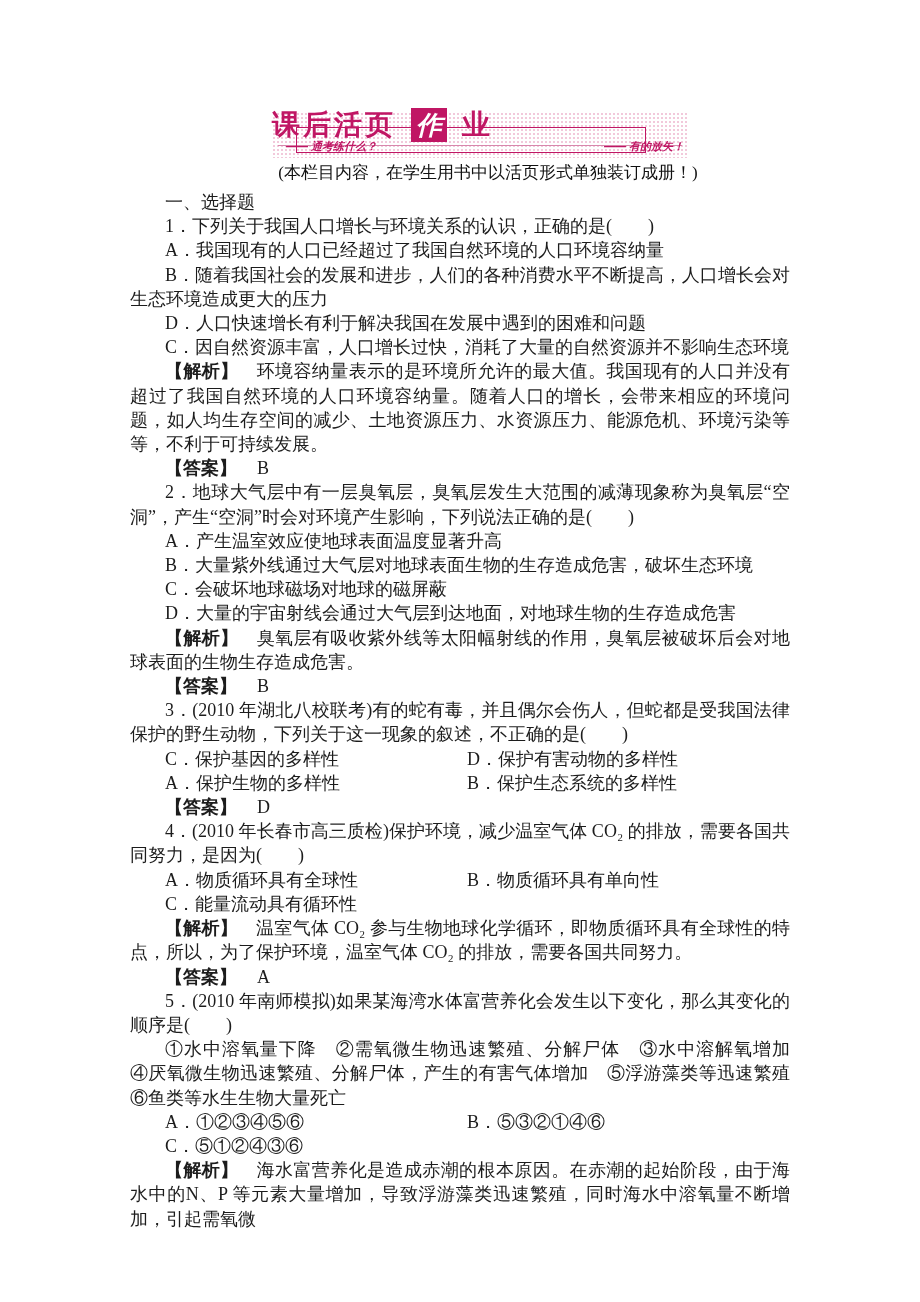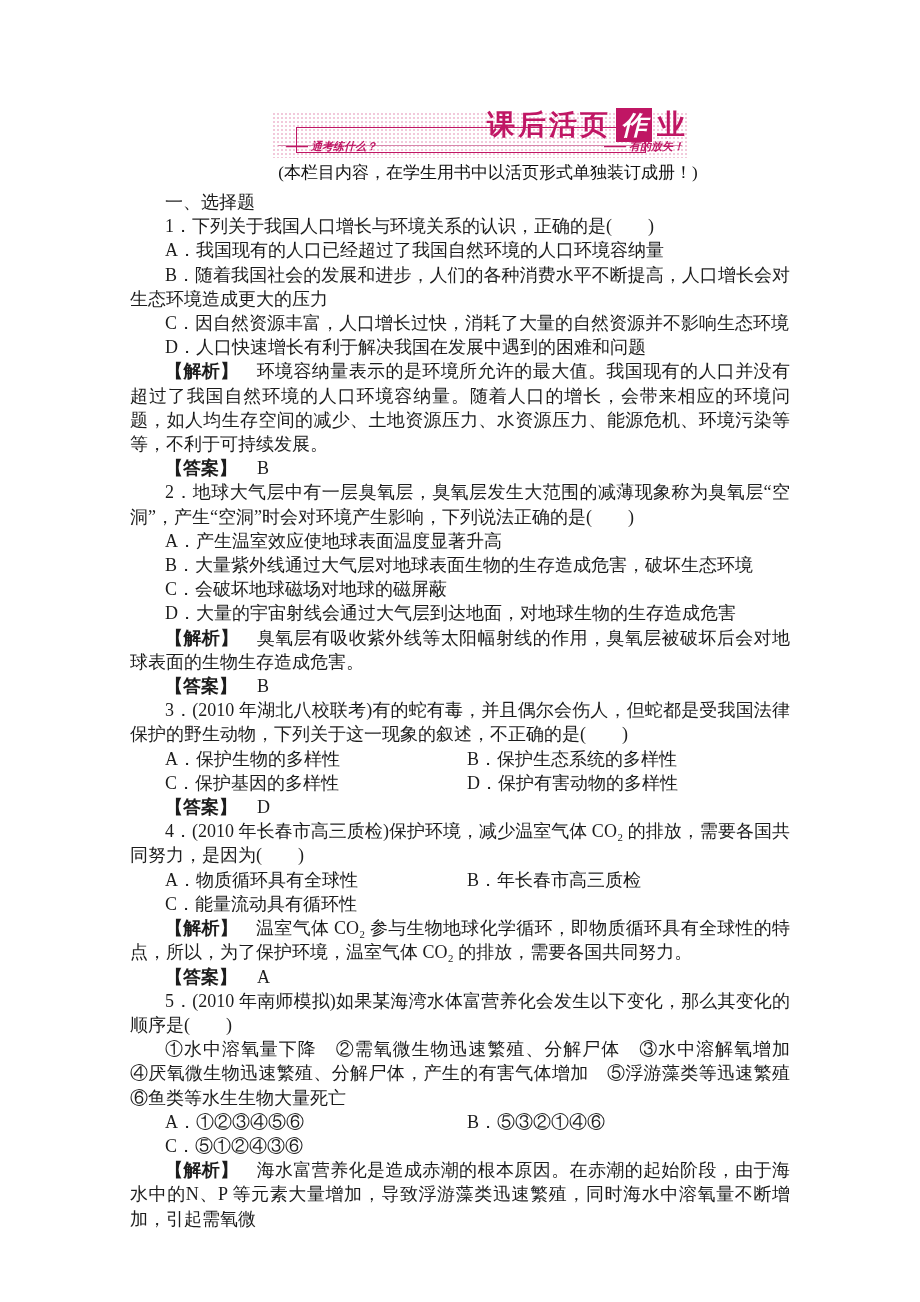--- a/index.html
+++ b/index.html
@@ -21,21 +21,21 @@
   .banner-box {
     position:absolute; left:24px; top:15px; width:348px; height:24px;
     border:1px solid #c01664; z-index:1;
   }
   .banner-line {
     position:absolute; left:6px; bottom:12px; width:404px; height:1px;
     background:#d887ac; z-index:0;
   }
   .banner-title {
     position:absolute; left:0; right:0; top:-4px; z-index:2;
-    display:flex; align-items:center; justify-content:flex-end; gap:5px;
+    display:flex; align-items:center; justify-content:flex-start; gap:15px;
     font-family:"Liberation Sans","DejaVu Sans",sans-serif;
     font-weight:bold; color:#c01664;
   }
   .banner-title .t-main { font-size:28px; letter-spacing:3px; line-height:1; }
   .banner-title .t-box {
     display:inline-block; background:#c01664; color:#ffffff;
     font-size:26px; line-height:34px; width:36px; height:34px;
     text-align:center; font-style:italic;
   }
   .tagline {
@@ -87,48 +87,48 @@
 
   <div class="caption">(本栏目内容，在学生用书中以活页形式单独装订成册！)</div>
 
   <div class="body-col">
 
     <p class="indent">一、选择题</p>
 
     <p class="indent">1．下列关于我国人口增长与环境关系的认识，正确的是(　　)</p>
     <p class="indent">A．我国现有的人口已经超过了我国自然环境的人口环境容纳量</p>
     <p class="indent">B．随着我国社会的发展和进步，人们的各种消费水平不断提高，人口增长会对生态环境造成更大的压力</p>
+    <p class="indent">D．人口快速增长有利于解决我国在发展中遇到的困难和问题</p>
     <p class="indent">C．因自然资源丰富，人口增长过快，消耗了大量的自然资源并不影响生态环境</p>
-    <p class="indent">D．人口快速增长有利于解决我国在发展中遇到的困难和问题</p>
     <p class="indent"><span class="lbl">【解析】</span><span class="after-lbl">环境容纳量表示的是环境所允许的最大值。我国现有的人口并没有超过了我国自然环境的人口环境容纳量。随着人口的增长，会带来相应的环境问题，如人均生存空间的减少、土地资源压力、水资源压力、能源危机、环境污染等等，不利于可持续发展。</span></p>
     <p class="indent"><span class="lbl">【答案】</span><span class="ans-letter">B</span></p>
 
     <p class="indent">2．地球大气层中有一层臭氧层，臭氧层发生大范围的减薄现象称为臭氧层“空洞”，产生“空洞”时会对环境产生影响，下列说法正确的是(　　)</p>
     <p class="indent">A．产生温室效应使地球表面温度显著升高</p>
     <p class="indent">B．大量紫外线通过大气层对地球表面生物的生存造成危害，破坏生态环境</p>
     <p class="indent">C．会破坏地球磁场对地球的磁屏蔽</p>
     <p class="indent">D．大量的宇宙射线会通过大气层到达地面，对地球生物的生存造成危害</p>
     <p class="indent"><span class="lbl">【解析】</span><span class="after-lbl">臭氧层有吸收紫外线等太阳幅射线的作用，臭氧层被破坏后会对地球表面的生物生存造成危害。</span></p>
     <p class="indent"><span class="lbl">【答案】</span><span class="ans-letter">B</span></p>
 
     <p class="indent">3．(2010 年湖北八校联考)有的蛇有毒，并且偶尔会伤人，但蛇都是受我国法律保护的野生动物，下列关于这一现象的叙述，不正确的是(　　)</p>
     <div class="opt-grid-row">
+      <span class="opt-left">C．保护基因的多样性</span>
+      <span class="opt-right">D．保护有害动物的多样性</span>
+    </div>
+    <div class="opt-grid-row">
       <span class="opt-left">A．保护生物的多样性</span>
       <span class="opt-right">B．保护生态系统的多样性</span>
-    </div>
-    <div class="opt-grid-row">
-      <span class="opt-left">C．保护基因的多样性</span>
-      <span class="opt-right">D．保护有害动物的多样性</span>
     </div>
     <p class="indent"><span class="lbl">【答案】</span><span class="ans-letter">D</span></p>
 
     <p class="indent">4．(2010 年长春市高三质检)保护环境，减少温室气体 CO₂ 的排放，需要各国共同努力，是因为(　　)</p>
     <div class="opt-grid-row">
       <span class="opt-left">A．物质循环具有全球性</span>
-      <span class="opt-right">B．年长春市高三质检</span>
+      <span class="opt-right">B．物质循环具有单向性</span>
     </div>
     <div class="opt-grid-row">
       <span class="opt-left">C．能量流动具有循环性</span>
     </div>
     <p class="indent"><span class="lbl">【解析】</span><span class="after-lbl">温室气体 CO₂ 参与生物地球化学循环，即物质循环具有全球性的特点，所以，为了保护环境，温室气体 CO₂ 的排放，需要各国共同努力。</span></p>
     <p class="indent"><span class="lbl">【答案】</span><span class="ans-letter">A</span></p>
 
     <p class="indent">5．(2010 年南师模拟)如果某海湾水体富营养化会发生以下变化，那么其变化的顺序是(　　)</p>
     <p class="indent">①水中溶氧量下降　②需氧微生物迅速繁殖、分解尸体　③水中溶解氧增加　④厌氧微生物迅速繁殖、分解尸体，产生的有害气体增加　⑤浮游藻类等迅速繁殖　⑥鱼类等水生生物大量死亡</p>
     <div class="opt-grid-row">

